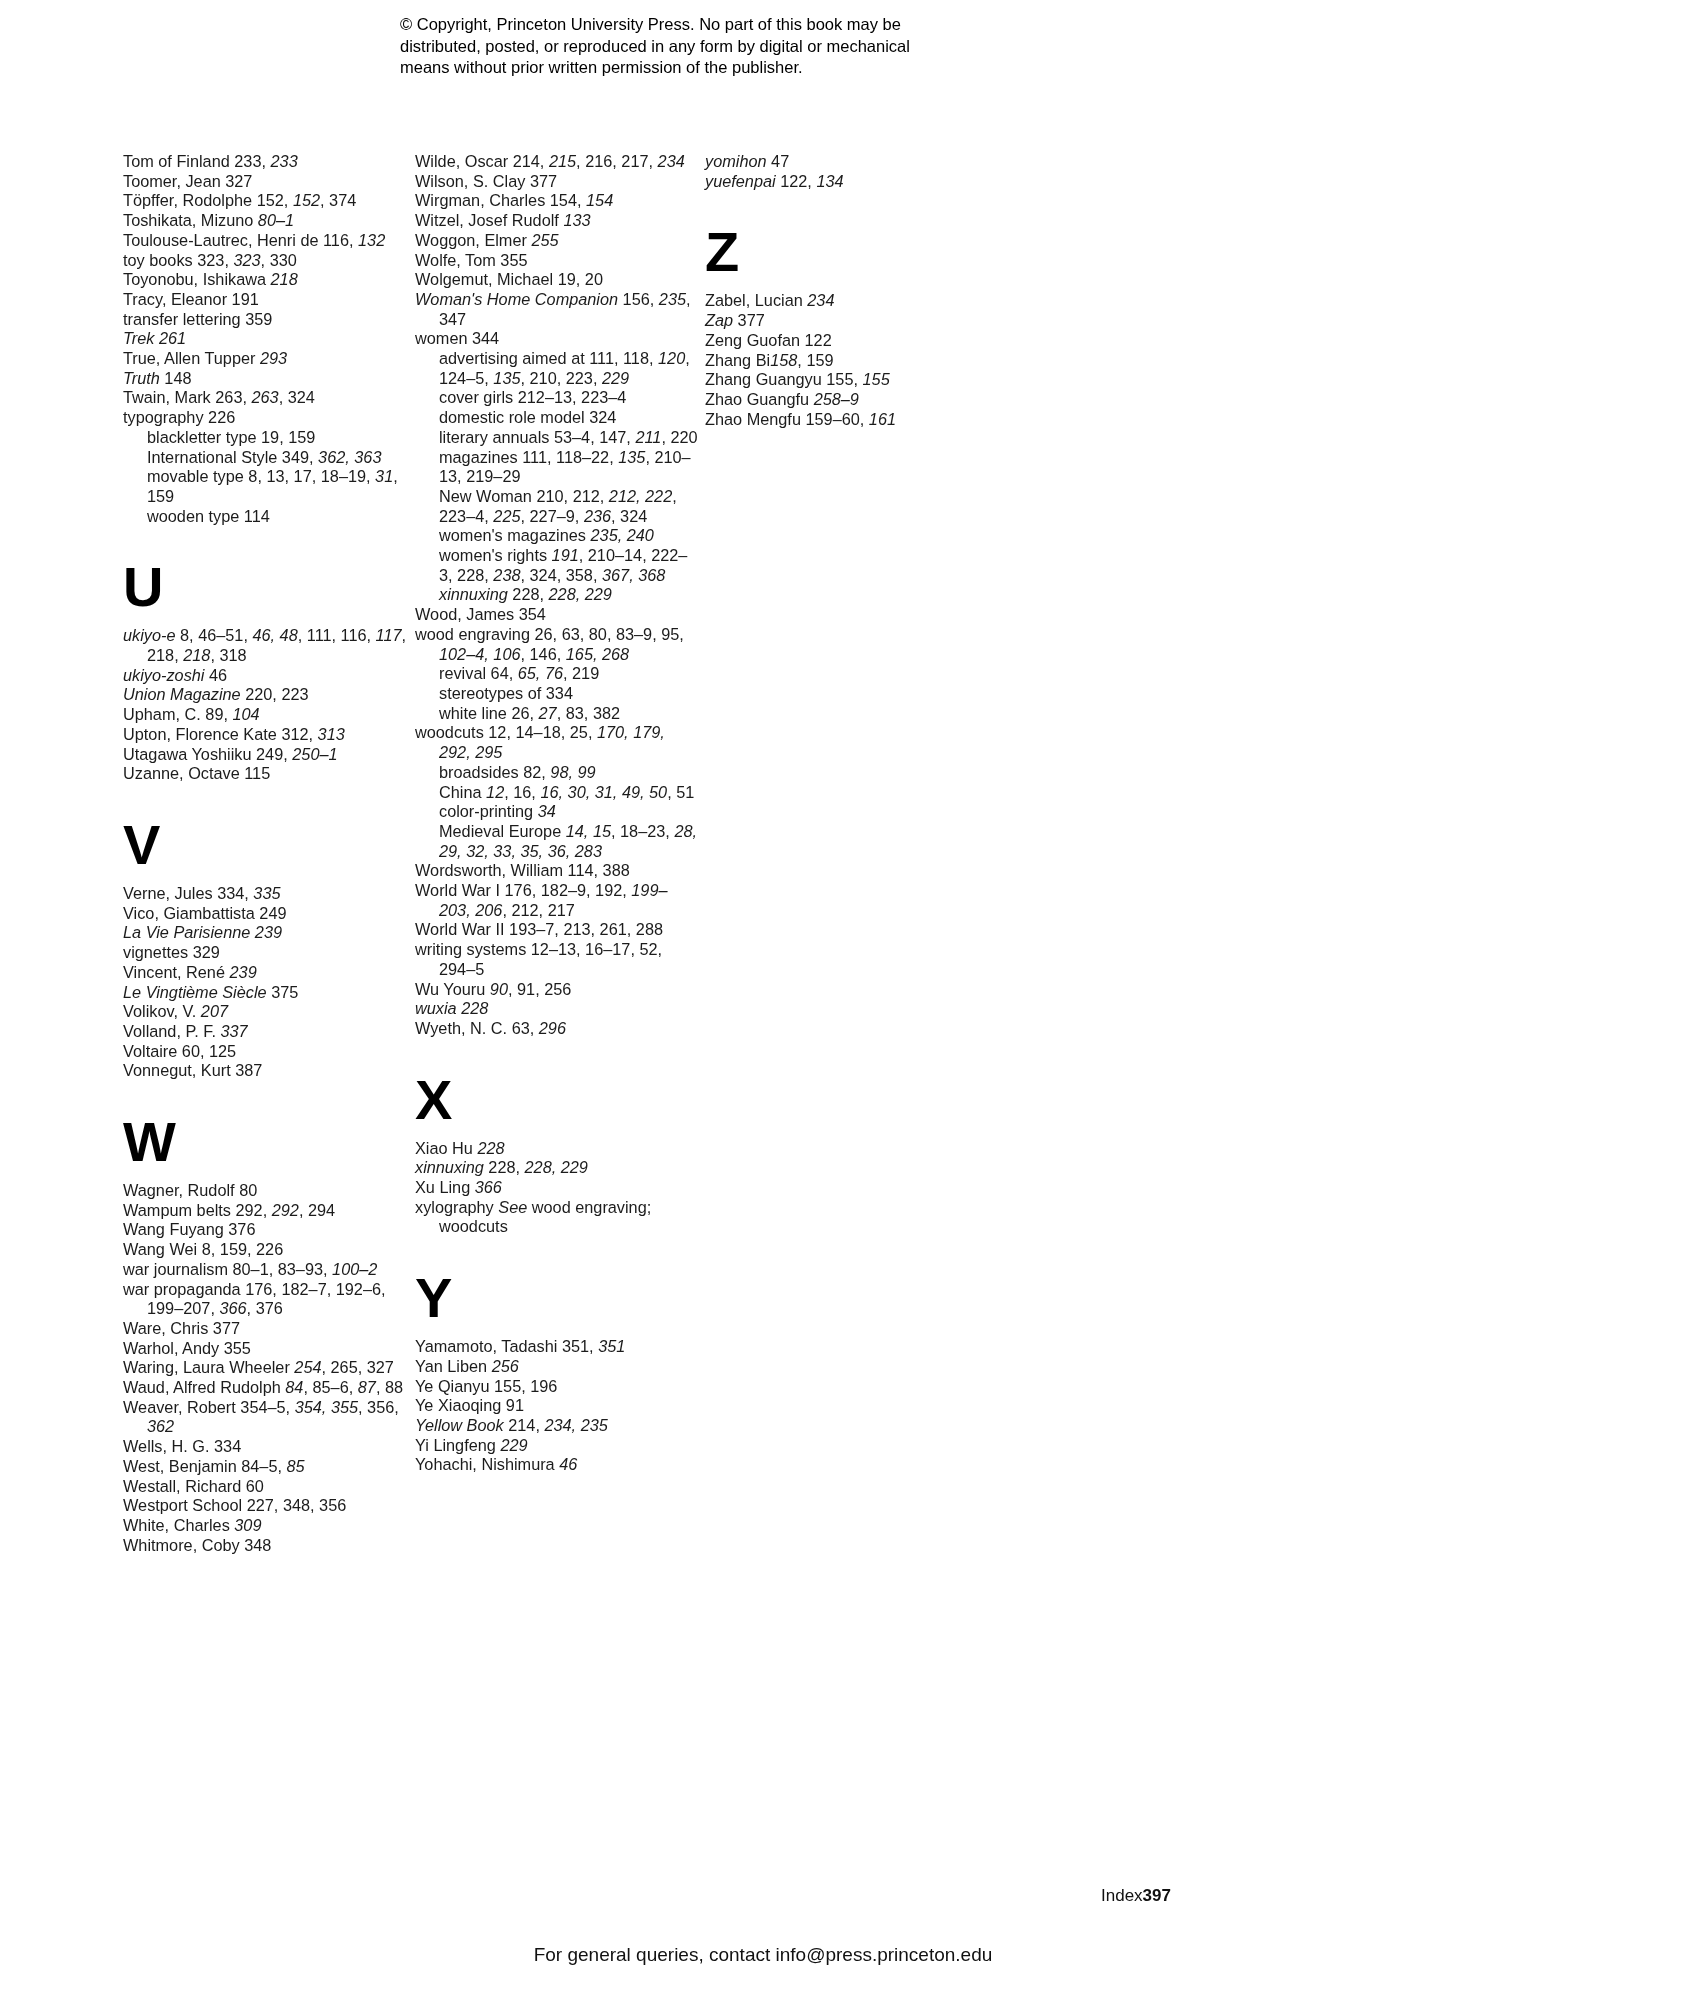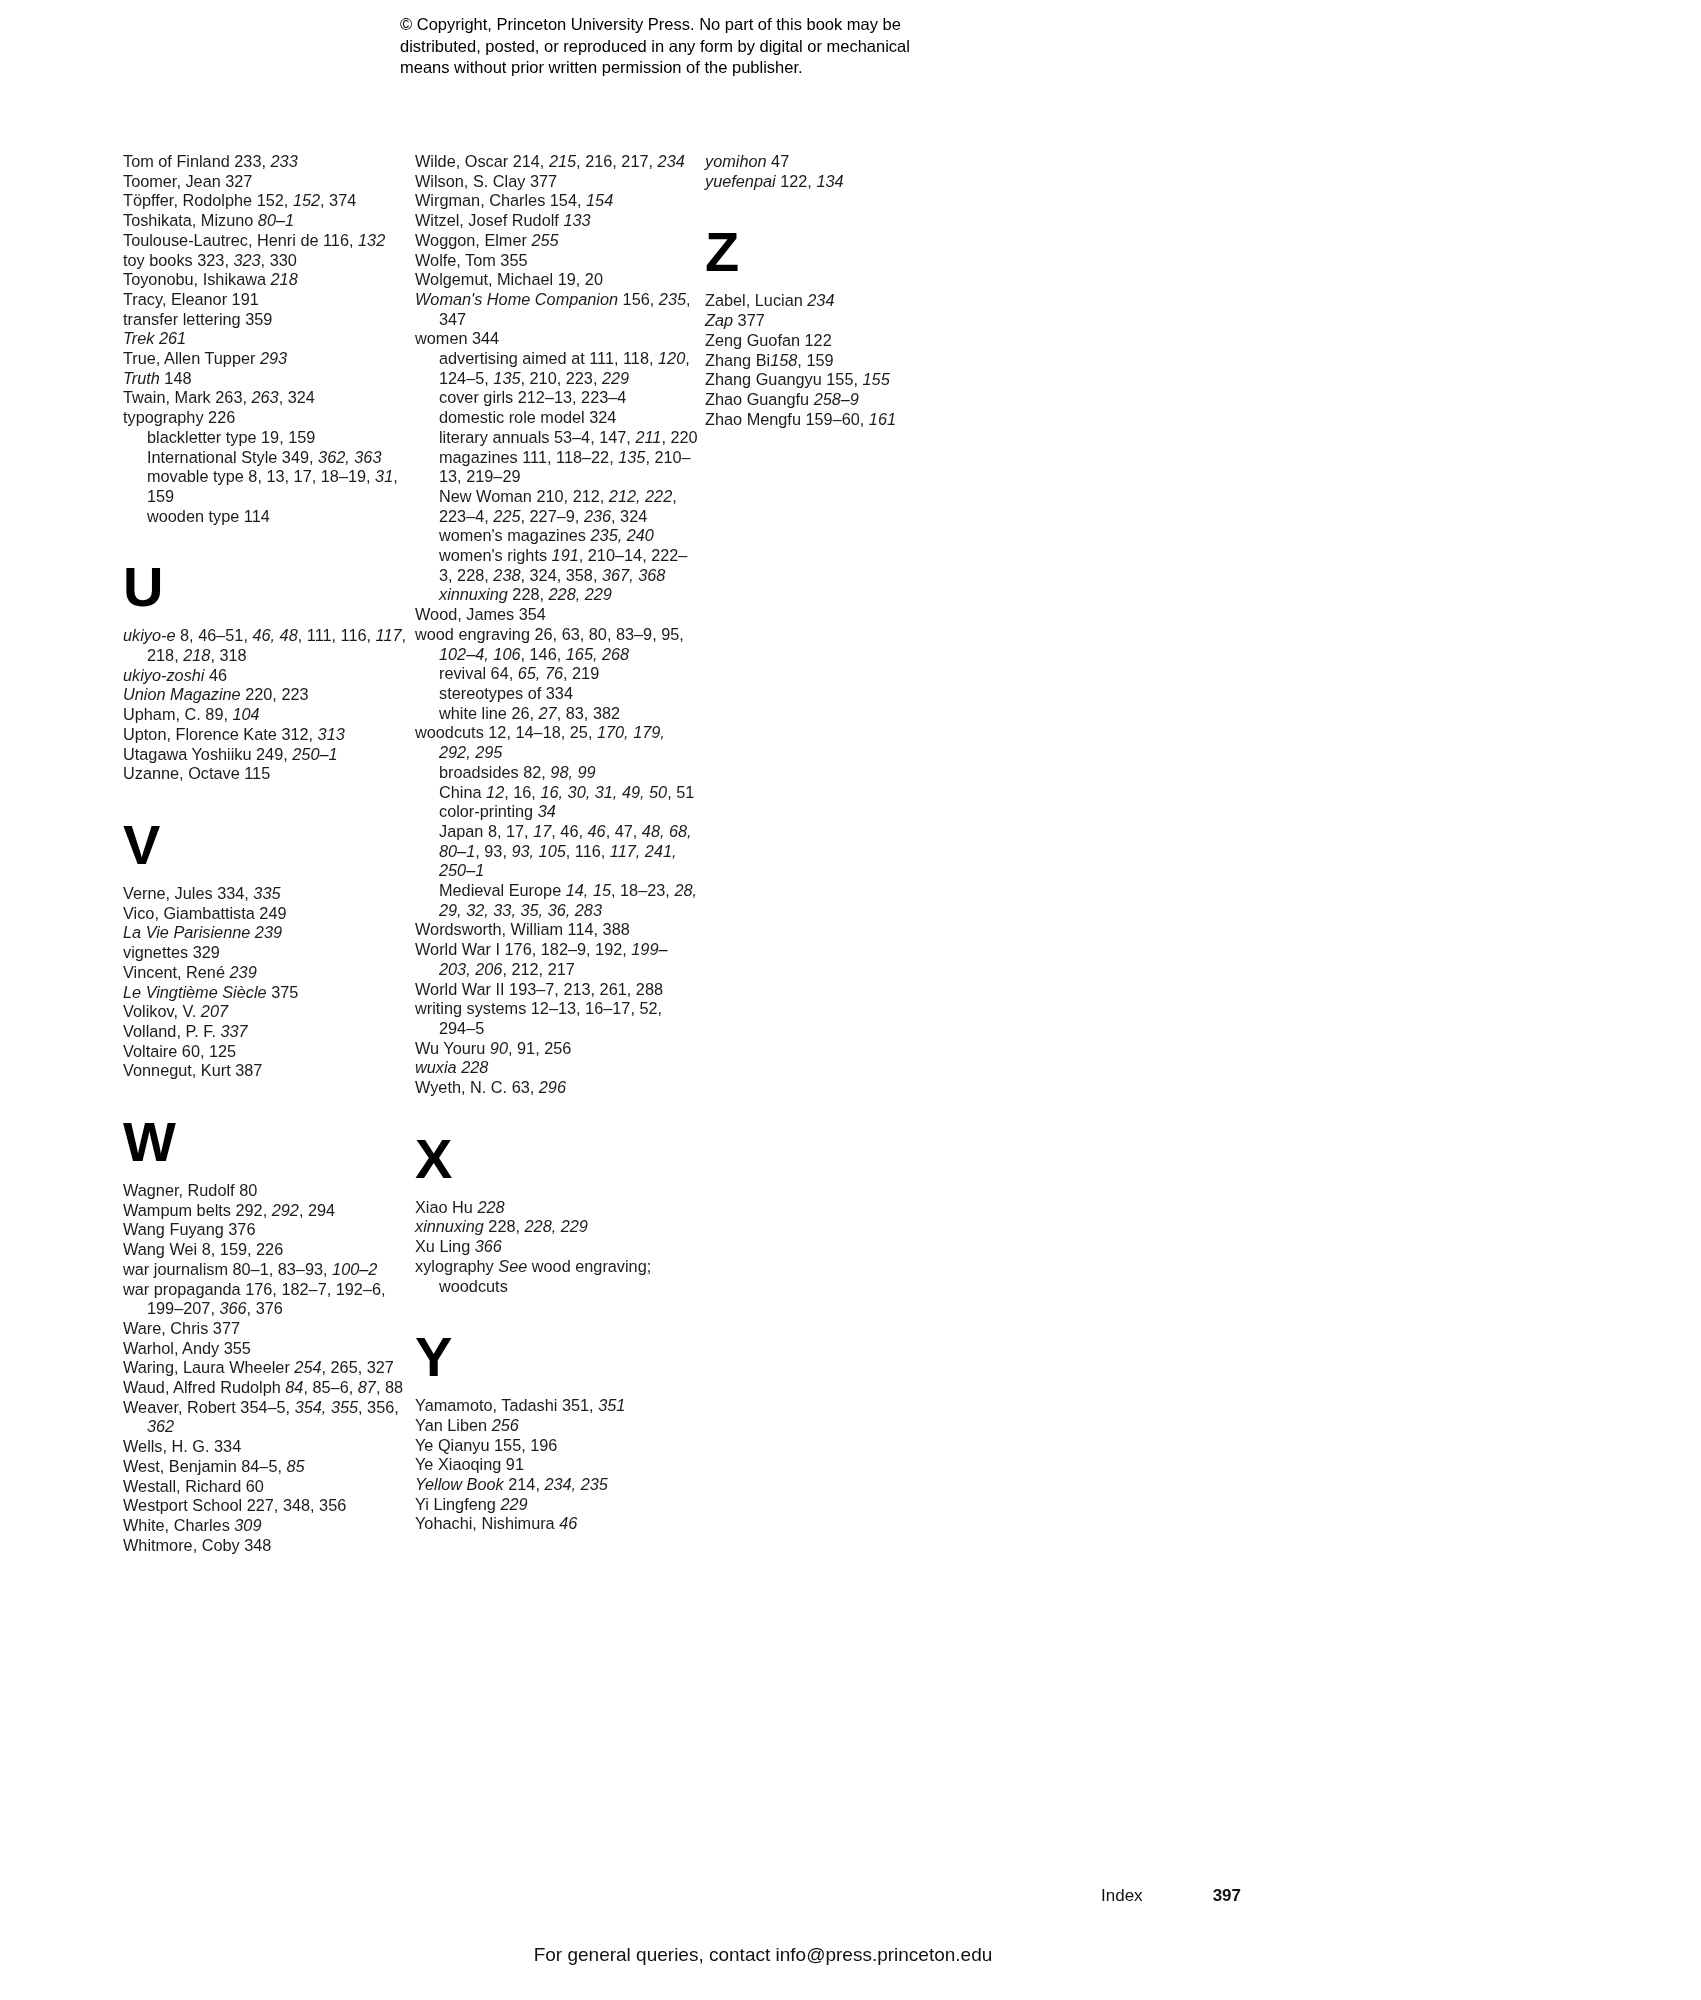--- a/index.html
+++ b/index.html
@@ -44,21 +44,20 @@
     line-height:46px;
     margin:38px 0 16px 0;
     color:#000;
   }
   .footer-pageinfo{
     position:absolute;
     top:1886px;left:1101px;
     width:140px;
     font-size:17px;
     display:flex;
-    justify-content:space-between;
     color:#111;
   }
   .footer-pageinfo .pagenum{font-weight:700;}
   .footer-contact{
     position:absolute;
     top:1944px;left:0;width:1526px;
     text-align:center;
     font-size:19px;
     color:#111;
   }
@@ -146,21 +145,20 @@
     <div class="entry sub"><span class="it">xinnuxing</span><span> 228, </span><span class="it">228, 229</span></div>
     <div class="entry"><span>Wood, James 354</span></div>
     <div class="entry"><span>wood engraving 26, 63, 80, 83–9, 95, </span><span class="it">102–4, 106</span><span>, 146, </span><span class="it">165, 268</span></div>
     <div class="entry sub"><span>revival 64, </span><span class="it">65, 76</span><span>, 219</span></div>
     <div class="entry sub"><span>stereotypes of 334</span></div>
     <div class="entry sub"><span>white line 26, </span><span class="it">27</span><span>, 83, 382</span></div>
     <div class="entry"><span>woodcuts 12, 14–18, 25, </span><span class="it">170, 179, 292, 295</span></div>
     <div class="entry sub"><span>broadsides 82, </span><span class="it">98, 99</span></div>
     <div class="entry sub"><span>China </span><span class="it">12</span><span>, 16, </span><span class="it">16, 30, 31, 49, 50</span><span>, 51</span></div>
     <div class="entry sub"><span>color-printing </span><span class="it">34</span></div>
-    <div class="entry sub"><span>Japan 8, 17, </span><span class="it">17</span><span>, 46, </span><span class="it">46</span><span>, 47, </span><span class="it">48, 68, 80–1</span><span>, 93, </span><span class="it">93, 105</span><span>, 116, </span><span class="it">117, 241, 250–1</span></div>
     <div class="entry sub"><span>Medieval Europe </span><span class="it">14, 15</span><span>, 18–23, </span><span class="it">28, 29, 32, 33, 35, 36, 283</span></div>
     <div class="entry"><span>Wordsworth, William 114, 388</span></div>
     <div class="entry"><span>World War I 176, 182–9, 192, </span><span class="it">199–203, 206</span><span>, 212, 217</span></div>
     <div class="entry"><span>World War II 193–7, 213, 261, 288</span></div>
     <div class="entry"><span>writing systems 12–13, 16–17, 52, 294–5</span></div>
     <div class="entry"><span>Wu Youru </span><span class="it">90</span><span>, 91, 256</span></div>
     <div class="entry"><span class="it">wuxia 228</span></div>
     <div class="entry"><span>Wyeth, N. C. 63, </span><span class="it">296</span></div>
     <div class="letter">X</div>
     <div class="entry"><span>Xiao Hu </span><span class="it">228</span></div>

